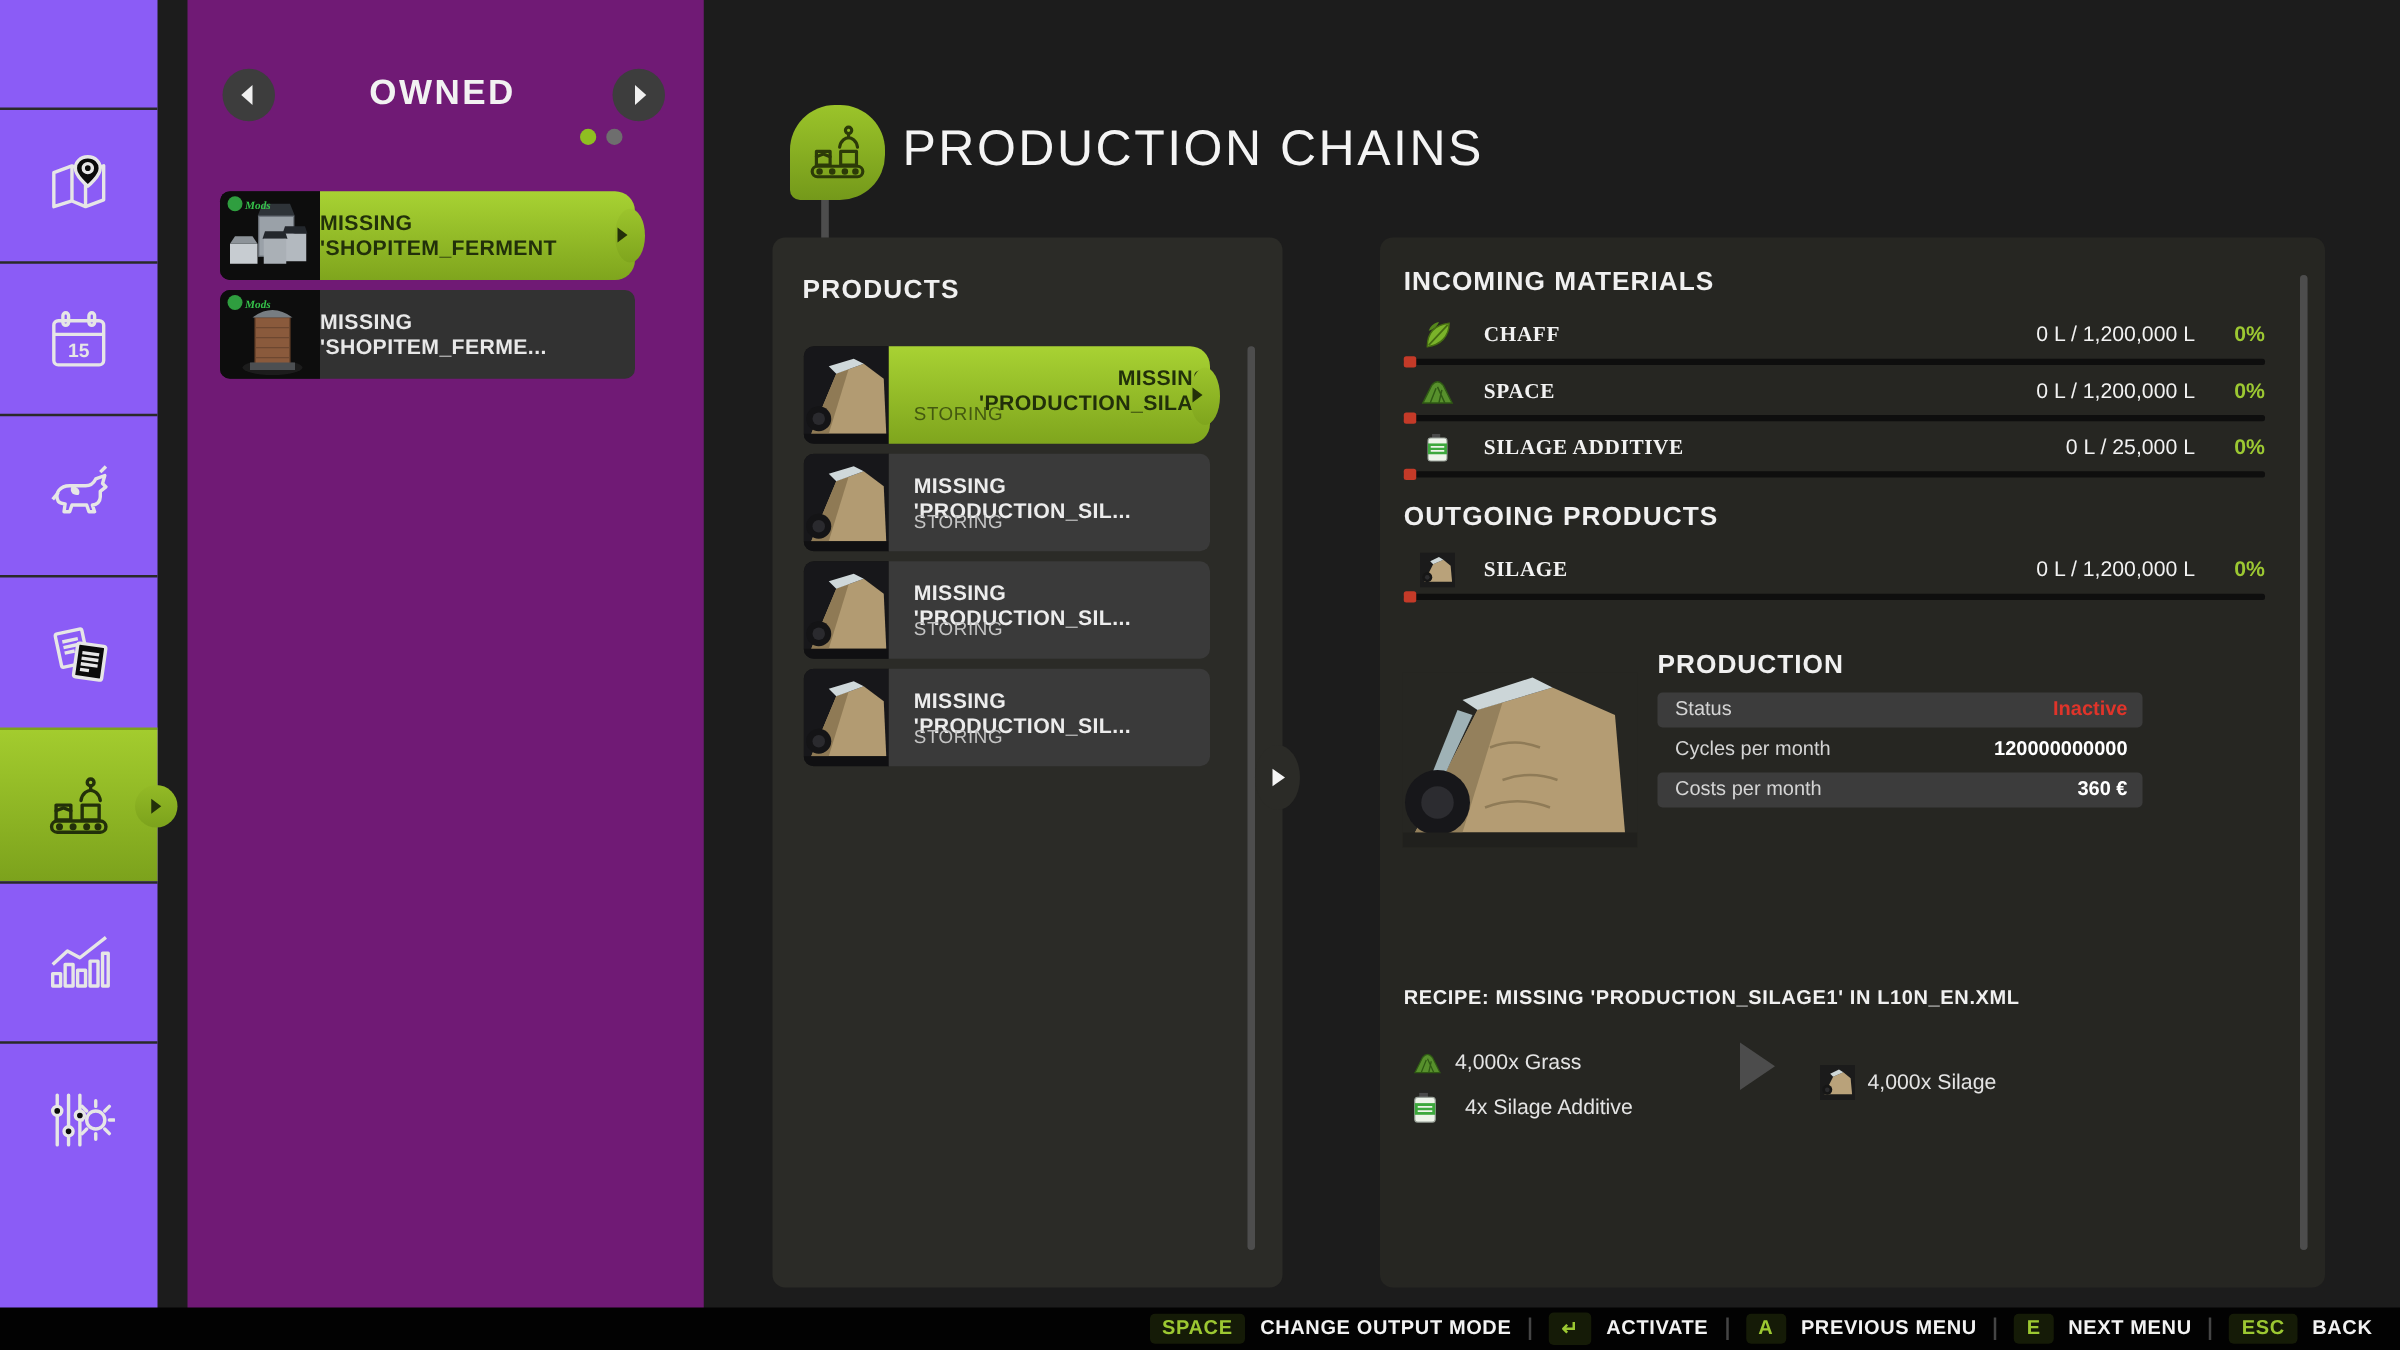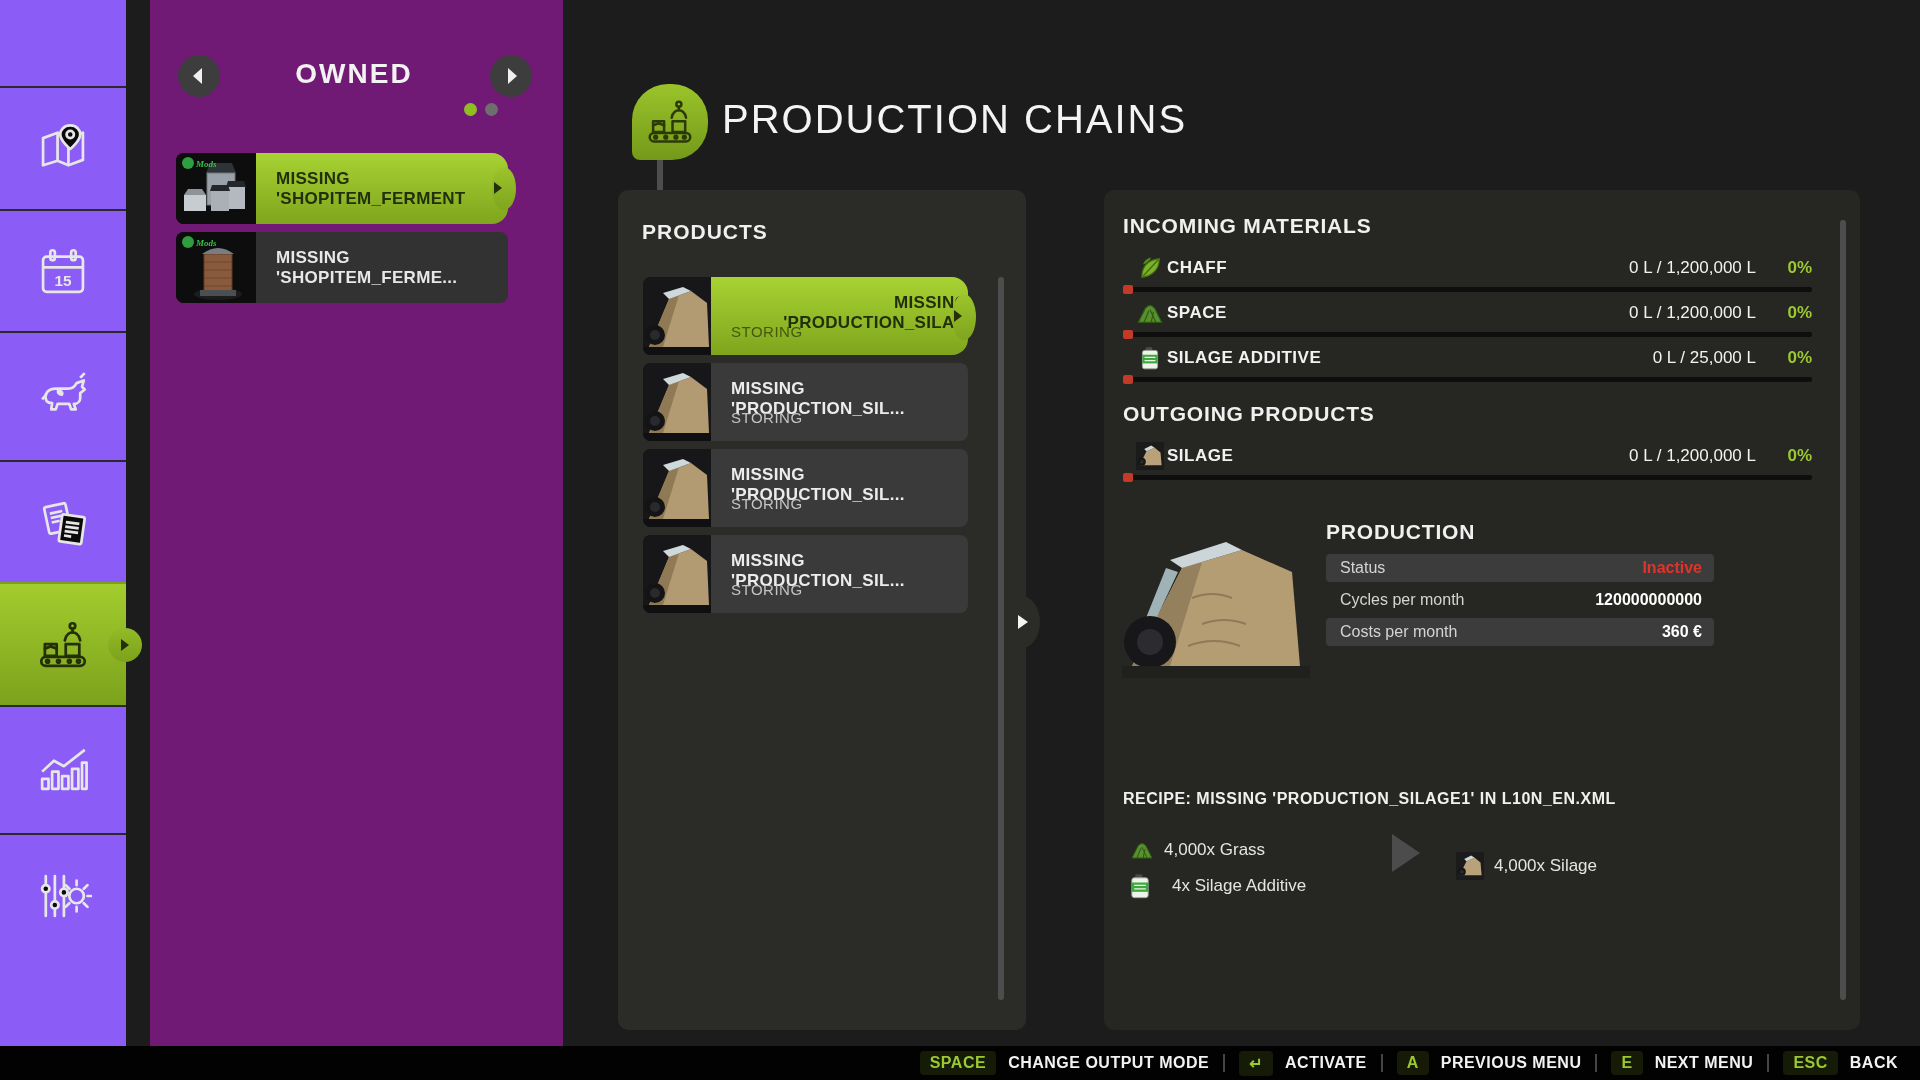--- a/index.html
+++ b/index.html
@@ -22,21 +22,21 @@
   .circle-btn .tri-l{position:absolute;left:15px;top:13px;width:0;height:0;border-right:9px solid #f0f0f0;border-top:8px solid transparent;border-bottom:8px solid transparent;}
   .circle-btn .tri-r{position:absolute;left:18px;top:13px;width:0;height:0;border-left:9px solid #f0f0f0;border-top:8px solid transparent;border-bottom:8px solid transparent;}
   .owned-title{position:absolute;left:84px;top:58px;width:240px;text-align:center;font-size:28px;font-weight:bold;letter-spacing:2px;color:#f2f2f2;}
   .dot{position:absolute;top:103px;width:13px;height:13px;border-radius:50%;}
   .dot1{left:314px;background:#8fbe21;}
   .dot2{left:335px;background:#6e6e6e;}
 
   .owned-item{position:absolute;left:26px;width:332px;height:71px;}
   .oi-thumb{position:absolute;left:0;top:0;width:80px;height:71px;background:#0e0e0e;border-radius:8px 0 0 8px;overflow:hidden;}
   .oi-label{position:absolute;left:80px;top:0;width:252px;height:71px;display:flex;align-items:center;}
-  .oi-label .txt{padding-left:20px;font-size:17px;font-weight:bold;letter-spacing:0.3px;}
+  .oi-label .txt{font-size:17px;font-weight:bold;letter-spacing:0.3px;}
   .oi-label.green{background:linear-gradient(180deg,#a8d233,#7fa51d);border-radius:0 16px 16px 0;color:#22300a;}
   .oi-label.green::after{content:'';position:absolute;right:-8px;top:14px;width:24px;height:43px;border-radius:50%;
                          background:linear-gradient(180deg,#9cc42c,#7fa51d);}
   .oi-label.plain{background:#323232;border-radius:0 8px 8px 0;color:#e8e8e8;}
   .oi-arrow{position:absolute;right:6px;top:29px;width:0;height:0;border-left:8px solid #23300a;
             border-top:6px solid transparent;border-bottom:6px solid transparent;z-index:2;}
   .vscroll{position:absolute;width:6px;border-radius:3px;background:#2f2f2f;}
   .vscroll .thumb{position:absolute;left:0;width:6px;border-radius:3px;background:#4d4d4d;}
 
   
@@ -67,21 +67,21 @@
   .prod-bump{position:absolute;right:-14px;top:406px;width:36px;height:52px;background:#2b2b27;border-radius:50%;}
   .prod-bump .tri{position:absolute;left:14px;top:19px;width:0;height:0;border-left:10px solid #f5f5f5;
                   border-top:7px solid transparent;border-bottom:7px solid transparent;}
 
   
   .rightp{position:absolute;left:1104px;top:190px;width:756px;height:840px;background:#262622;border-radius:10px;}
   .sec-title{position:absolute;font-size:21px;font-weight:bold;letter-spacing:0.8px;color:#f0f0f0;}
   .mat{position:absolute;left:19px;width:689px;}
   .mat-row{position:relative;height:32px;display:flex;align-items:center;}
   .mat-ic{width:30px;height:30px;margin-left:12px;display:flex;align-items:center;justify-content:center;}
-  .mat-name{margin-left:2px;font-size:17px;font-weight:bold;letter-spacing:0.5px;color:#f2f2f2;}
+  .mat-name{margin-left:22px;font-size:17px;font-weight:bold;letter-spacing:0.5px;color:#f2f2f2;font-family:Liberation Serif, serif;}
   .mat-amt{position:absolute;right:56px;font-size:17px;color:#f2f2f2;}
   .mat-pct{position:absolute;right:0;font-size:17px;font-weight:bold;color:#9cc832;}
   .mat-bar{position:relative;margin-top:3px;height:5px;background:#0e0e0e;border-radius:2px;}
   .mat-dot{position:absolute;left:0;top:-2px;width:10px;height:9px;background:#c43a28;border-radius:2px;}
 
   .pr-img{position:absolute;left:18px;top:348px;width:188px;height:140px;overflow:hidden;}
   .pr-title{position:absolute;left:222px;top:330px;font-size:21px;font-weight:bold;letter-spacing:0.8px;color:#f0f0f0;}
   .pt-row{position:absolute;left:222px;width:388px;height:28px;border-radius:4px;display:flex;align-items:center;}
   .pt-row.alt{background:#3c3c3c;}
   .pt-label{margin-left:14px;font-size:16px;color:#d4d4d4;}

